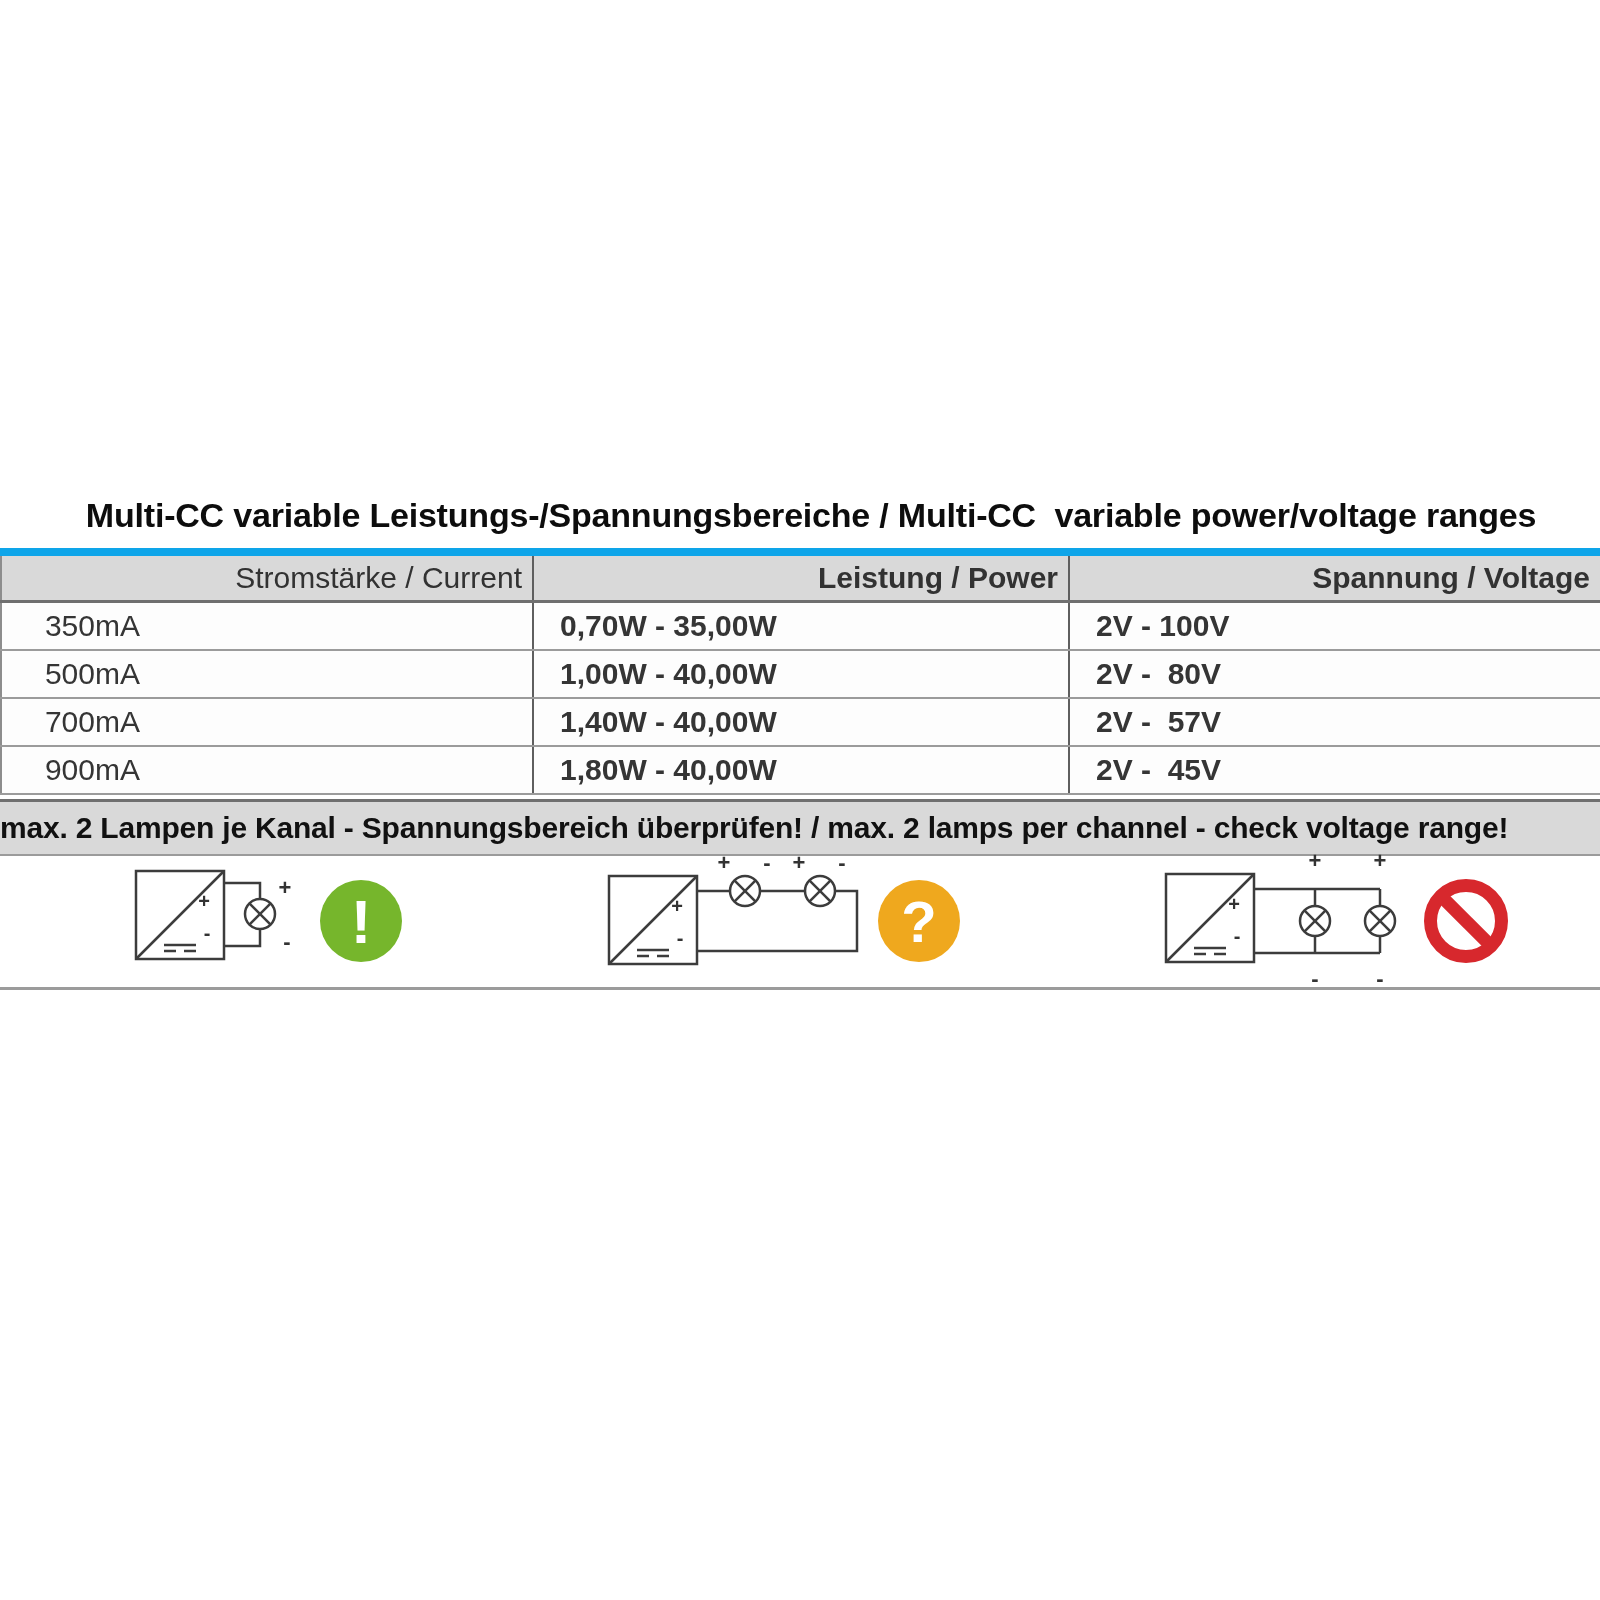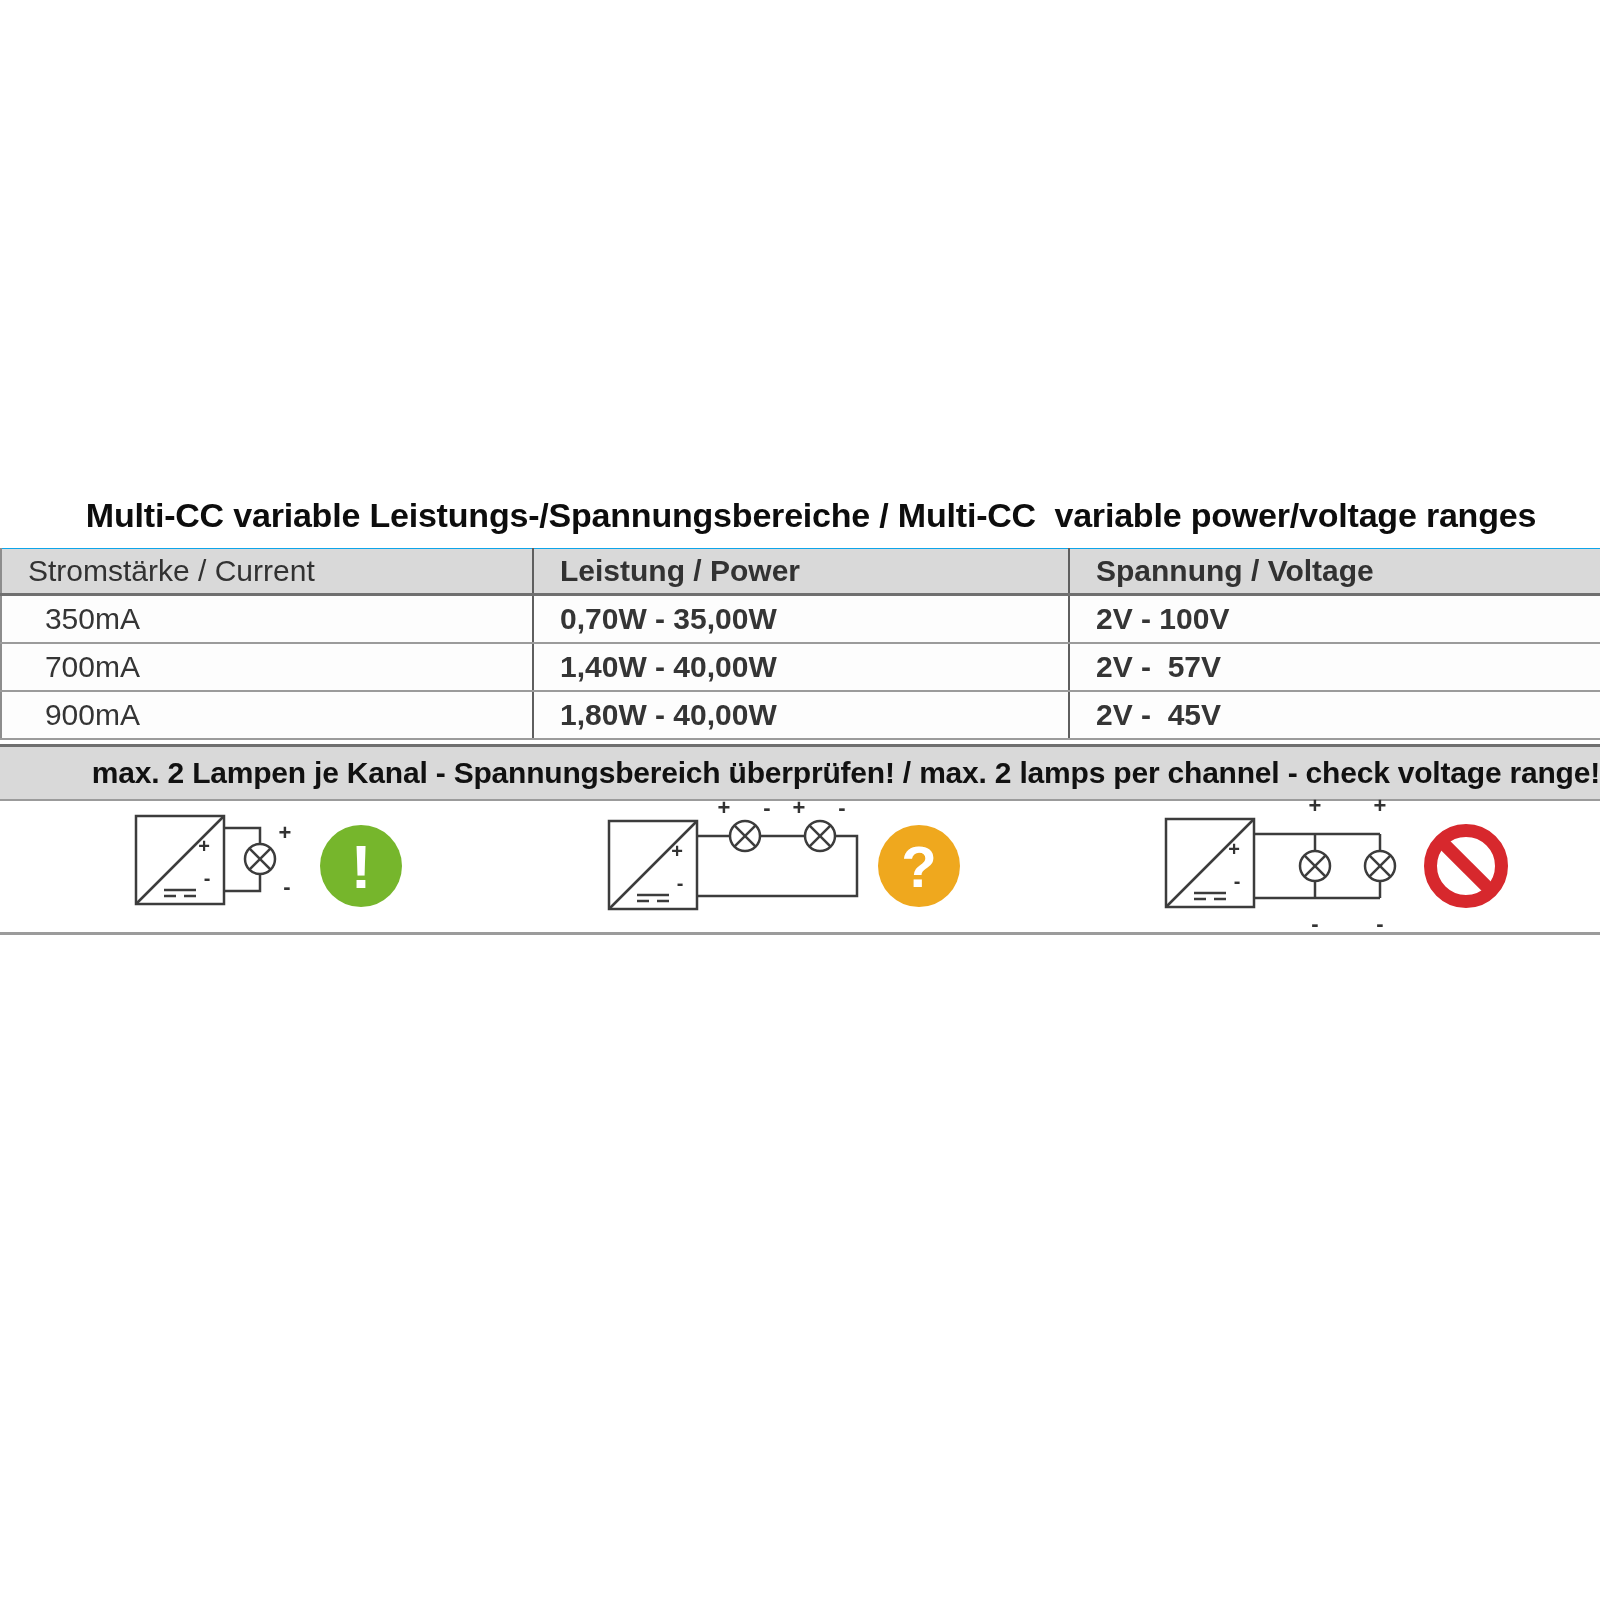--- a/index.html
+++ b/index.html
@@ -29,24 +29,24 @@
     margin-top: 12px;
     border-collapse: collapse;
     table-layout: fixed;
     font-size: 30px;
     color: #353535;
     border-left: 2px solid #8d8d8d;
     border-right: 2px solid #8d8d8d;
   }
   table.ranges thead th {
     background: #d9d9d9;
-    border-top: 1px solid #0ea5e9;
+    border-top: 8px solid #0ea5e9;
     border-bottom: 3px solid #6f6f6f;
     font-weight: normal;
-    text-align: left;
+    text-align: right;
     padding: 5px 10px 5px 26px;
     line-height: 34px;
     color: #323232;
   }
   table.ranges th + th, table.ranges td + td { border-left: 2px solid #5f5f5f; font-weight: bold; }
   table.ranges tbody td {
     background: #fdfdfd;
     border-bottom: 2px solid #9b9b9b;
     height: 48px;
     padding: 0 10px 0 26px;
@@ -55,21 +55,21 @@
   td.cell-power, td.cell-voltage { white-space: pre; }
   .current-val { display: inline-block; min-width: 112px; text-align: right; }
 
   .warning-bar {
     margin-top: 4px;
     background: #d9d9d9;
     border-top: 3px solid #6f6f6f;
     border-bottom: 2px solid #9b9b9b;
     height: 57px;
     line-height: 52px;
-    text-align: right;
+    text-align: left;
     font-size: 30px;
     font-weight: bold;
     color: #111111;
     letter-spacing: -0.2px;
     overflow: hidden;
   }
 
   .diagram-band {
     height: 134px;
     border-bottom: 3px solid #9b9b9b;
@@ -110,20 +110,25 @@
         <th>Stromstärke / Current</th>
         <th>Leistung / Power</th>
         <th>Spannung / Voltage</th>
       </tr>
     </thead>
     <tbody>
       <tr>
         <td class="cell-current"><span class="current-val">350mA</span></td>
         <td class="cell-power">0,70W - 35,00W</td>
         <td class="cell-voltage">2V - 100V</td>
+      </tr>
+      <tr>
+        <td class="cell-current"><span class="current-val">500mA</span></td>
+        <td class="cell-power">1,00W - 40,00W</td>
+        <td class="cell-voltage">2V -  80V</td>
       </tr>
       <tr>
         <td class="cell-current"><span class="current-val">700mA</span></td>
         <td class="cell-power">1,40W - 40,00W</td>
         <td class="cell-voltage">2V -  57V</td>
       </tr>
       <tr>
         <td class="cell-current"><span class="current-val">900mA</span></td>
         <td class="cell-power">1,80W - 40,00W</td>
         <td class="cell-voltage">2V -  45V</td>

